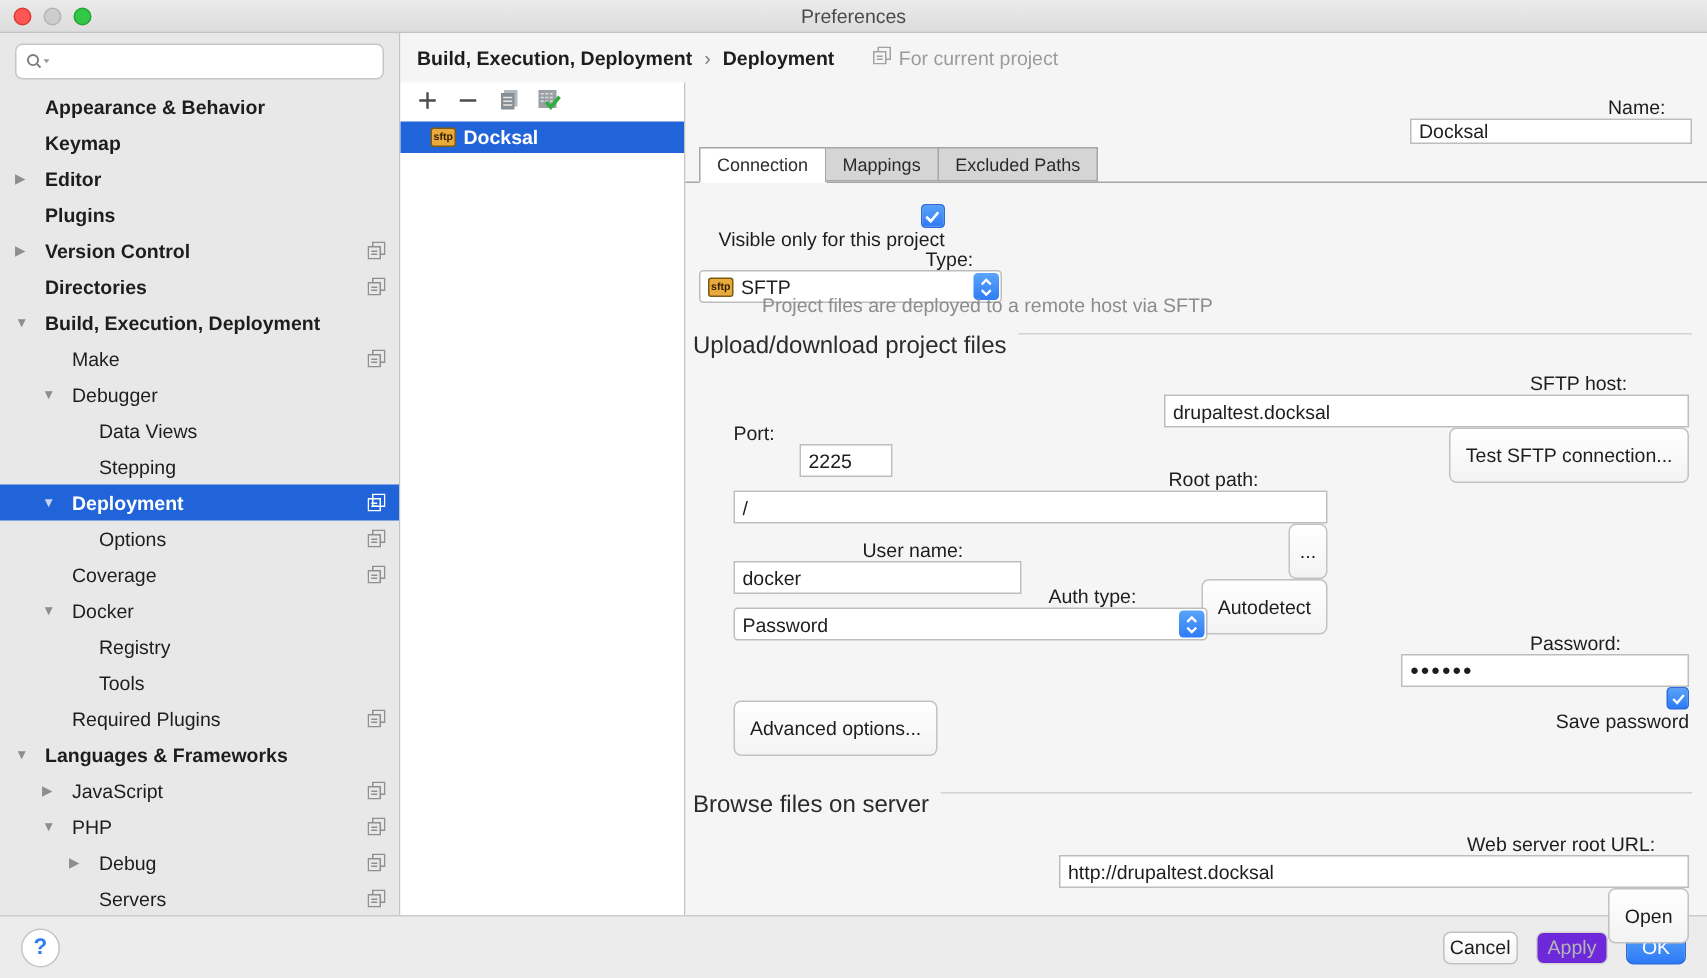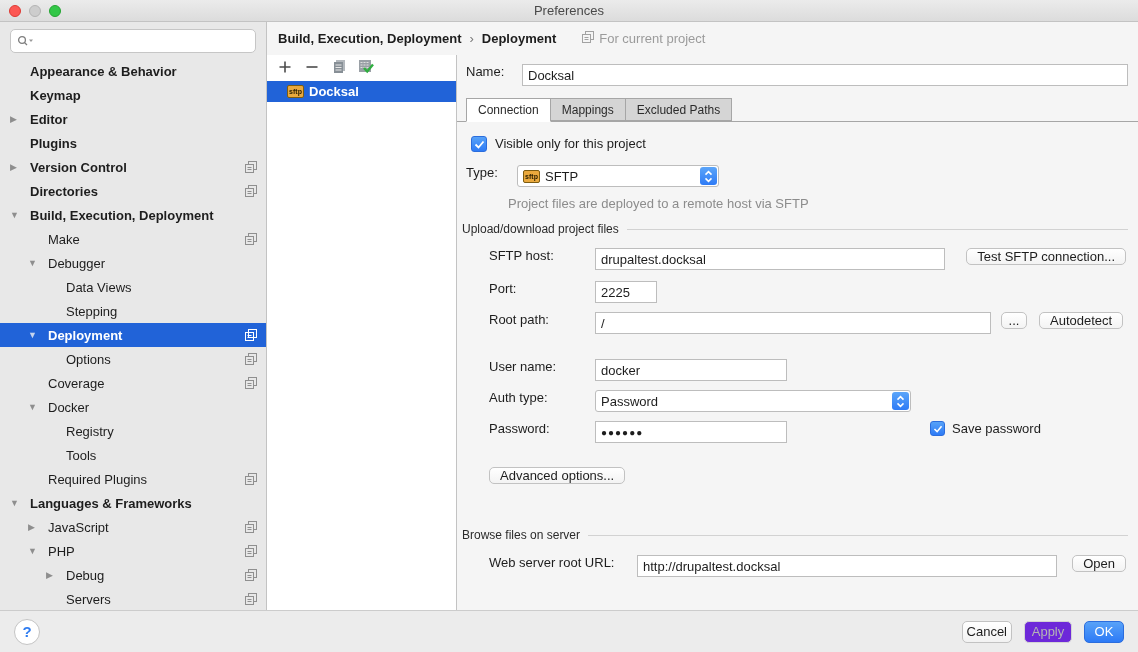--- a/index.html
+++ b/index.html
@@ -54,25 +54,25 @@
   .tb-btn { width:18px; height:18px; display:flex; align-items:center; justify-content:center; cursor:default; }
   .server-item { height:21px; display:flex; align-items:center; padding-left:20px; gap:5px; }
   .server-item.selected { background:#2163d8; }
   .server-item.selected .server-name { color:#fff; font-weight:bold; }
   .sftp-badge { display:inline-flex; align-items:center; justify-content:center; width:17px; height:13px;
                 background:#eaa93d; border:1px solid #7c5c12; border-radius:2px; color:#2e2100;
                 font-size:7px; font-weight:bold; letter-spacing:0; line-height:1; }
 
   
   .settings { flex:1; position:relative; background:#f5f5f5; min-width:0; }
-  .row { position:absolute; display:flex; align-items:flex-start; }
+  .row { position:absolute; display:flex; align-items:flex-end;flex-direction:column; }
   .lbl { color:#1d1d1d; }
   .txt { height:22px; border:1px solid #bdbdbd; background:#fff; font-family:"Liberation Sans",sans-serif;
          font-size:13px; padding:0 5px; outline:none; color:#1d1d1d; }
-  .btn { height:17px; background:linear-gradient(#ffffff,#f3f3f3); border:1px solid #c2c2c2; border-radius:5px;
+  .btn { height:37px; background:linear-gradient(#ffffff,#f3f3f3); border:1px solid #c2c2c2; border-radius:5px;
          font-family:"Liberation Sans",sans-serif; font-size:13px; color:#1d1d1d; padding:0 10px; cursor:default; }
 
   
   .tabbar { position:absolute; left:0; right:0; top:44px; height:23px; border-bottom:1px solid #a6a6a6;
             display:flex; align-items:flex-end; padding-left:9px; }
   .tab { height:23px; display:flex; align-items:center; padding:0 11px; font-size:12px; color:#2b2b2b;
          background:#d5d5d5; border:1px solid #a6a6a6; border-left:none; cursor:default; }
   .tab:first-child { border-left:1px solid #a6a6a6; }
   .tab.active { background:#ffffff; height:24px; margin-bottom:-1px; border-bottom:1px solid #ffffff; }
 
@@ -82,21 +82,21 @@
   .cb svg { display:block; }
 
   
   .dropdown { height:22px; background:#fff; border:1px solid #bdbdbd; border-radius:3px; display:flex;
               align-items:center; padding-left:5px; position:relative; }
   .dropdown .dd-text { margin-left:5px; }
   .stepper { position:absolute; right:1px; top:1px; bottom:1px; width:17px; border-radius:3px;
              background:linear-gradient(#5ba5f9,#2e7bf6); display:flex; align-items:center; justify-content:center; }
 
   .hint { position:absolute; color:#8c8c8c; }
-  .section-hdr { position:absolute; display:flex; align-items:center; font-size:12px; color:#2b2b2b; }
+  .section-hdr { position:absolute; display:flex; align-items:flex-start; font-size:16px; color:#2b2b2b; }
   .section-hdr .rule { height:1px; background:#d2d2d2; margin-left:8px; flex:1; }
 
   
   .footer { height:42px; flex:0 0 auto; background:#ececec; border-top:1px solid #cccccc;
             display:flex; align-items:center; padding:0 14px; }
   .help-btn { width:26px; height:26px; border-radius:50%; background:#fff; border:1px solid #c4c4c4;
               color:#2f7cf0; font-size:15px; font-weight:bold; display:flex; align-items:center; justify-content:center; cursor:default; }
   .footer-spacer { flex:1; }
   .f-btn { height:22px; min-width:48px; padding:0 4px; border-radius:5px; font-size:13px;
            background:linear-gradient(#ffffff,#f2f2f2); border:1px solid #c2c2c2; color:#1d1d1d; margin-left:12px; cursor:default; }

